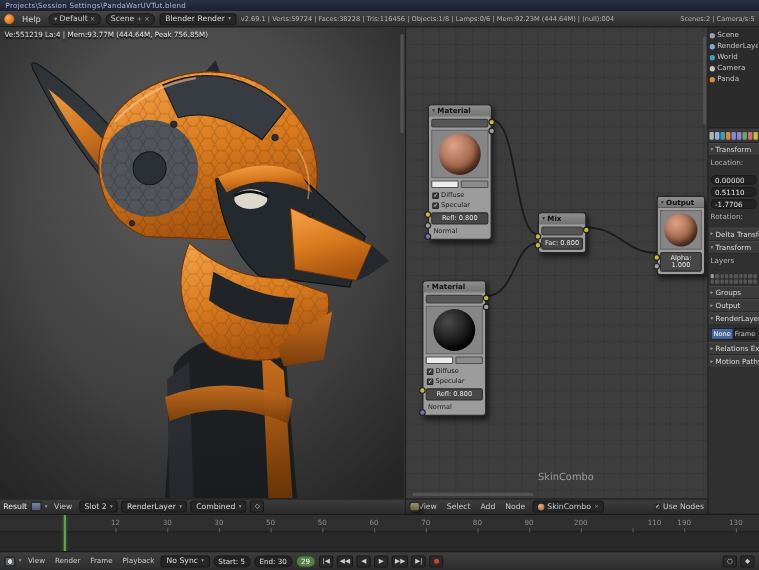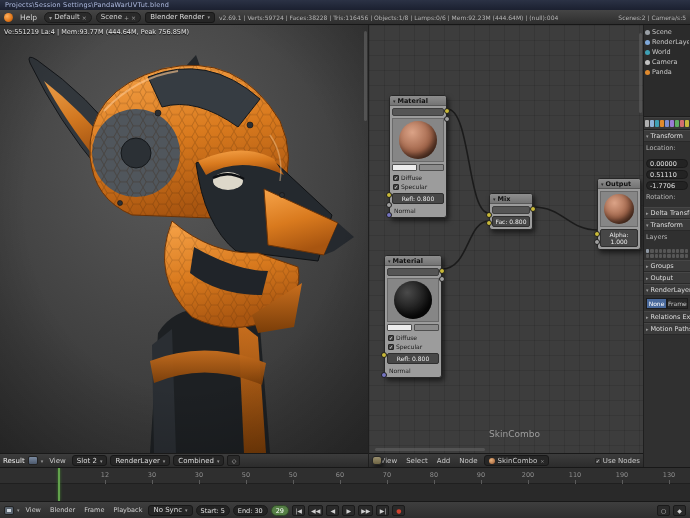--- a/index.html
+++ b/index.html
@@ -447,21 +447,21 @@
     <span class="tick" style="left:105px">12</span>
     <span class="tick" style="left:152px">30</span>
     <span class="tick" style="left:199px">30</span>
     <span class="tick" style="left:246px">50</span>
     <span class="tick" style="left:293px">50</span>
     <span class="tick" style="left:340px">60</span>
     <span class="tick" style="left:387px">70</span>
     <span class="tick" style="left:434px">80</span>
     <span class="tick" style="left:481px">90</span>
     <span class="tick" style="left:528px">200</span>
-    <span class="tick" style="left:575px">110</span>
+    <span class="tick" style="left:595px">110</span>
     <span class="tick" style="left:622px">190</span>
     <span class="tick" style="left:669px">130</span>
     <span class="tickline" style="left:105px"></span>
       <span class="tickline" style="left:152px"></span>
       <span class="tickline" style="left:199px"></span>
       <span class="tickline" style="left:246px"></span>
       <span class="tickline" style="left:293px"></span>
       <span class="tickline" style="left:340px"></span>
       <span class="tickline" style="left:387px"></span>
       <span class="tickline" style="left:434px"></span>
@@ -470,21 +470,21 @@
       <span class="tickline" style="left:575px"></span>
       <span class="tickline" style="left:622px"></span>
       <span class="tickline" style="left:669px"></span>
     <div class="playhead" style="left:58px"></div>
   </div>
 
   <div class="bottombar">
     <span class="etype time"></span>
     <span class="ar">▾</span>
     <span class="menu">View</span>
-    <span class="menu">Blender</span>
+    <span class="menu">Render</span>
     <span class="menu">Frame</span>
     <span class="menu">Playback</span>
     <span class="btn">
       <span>No Sync</span>
       <span class="ar">▾</span>
     </span>
     <span class="field">Start: 5</span>
     <span class="field">End: 30</span>
     <span class="field frame">29</span>
     <span class="tbtn">|◀</span>

